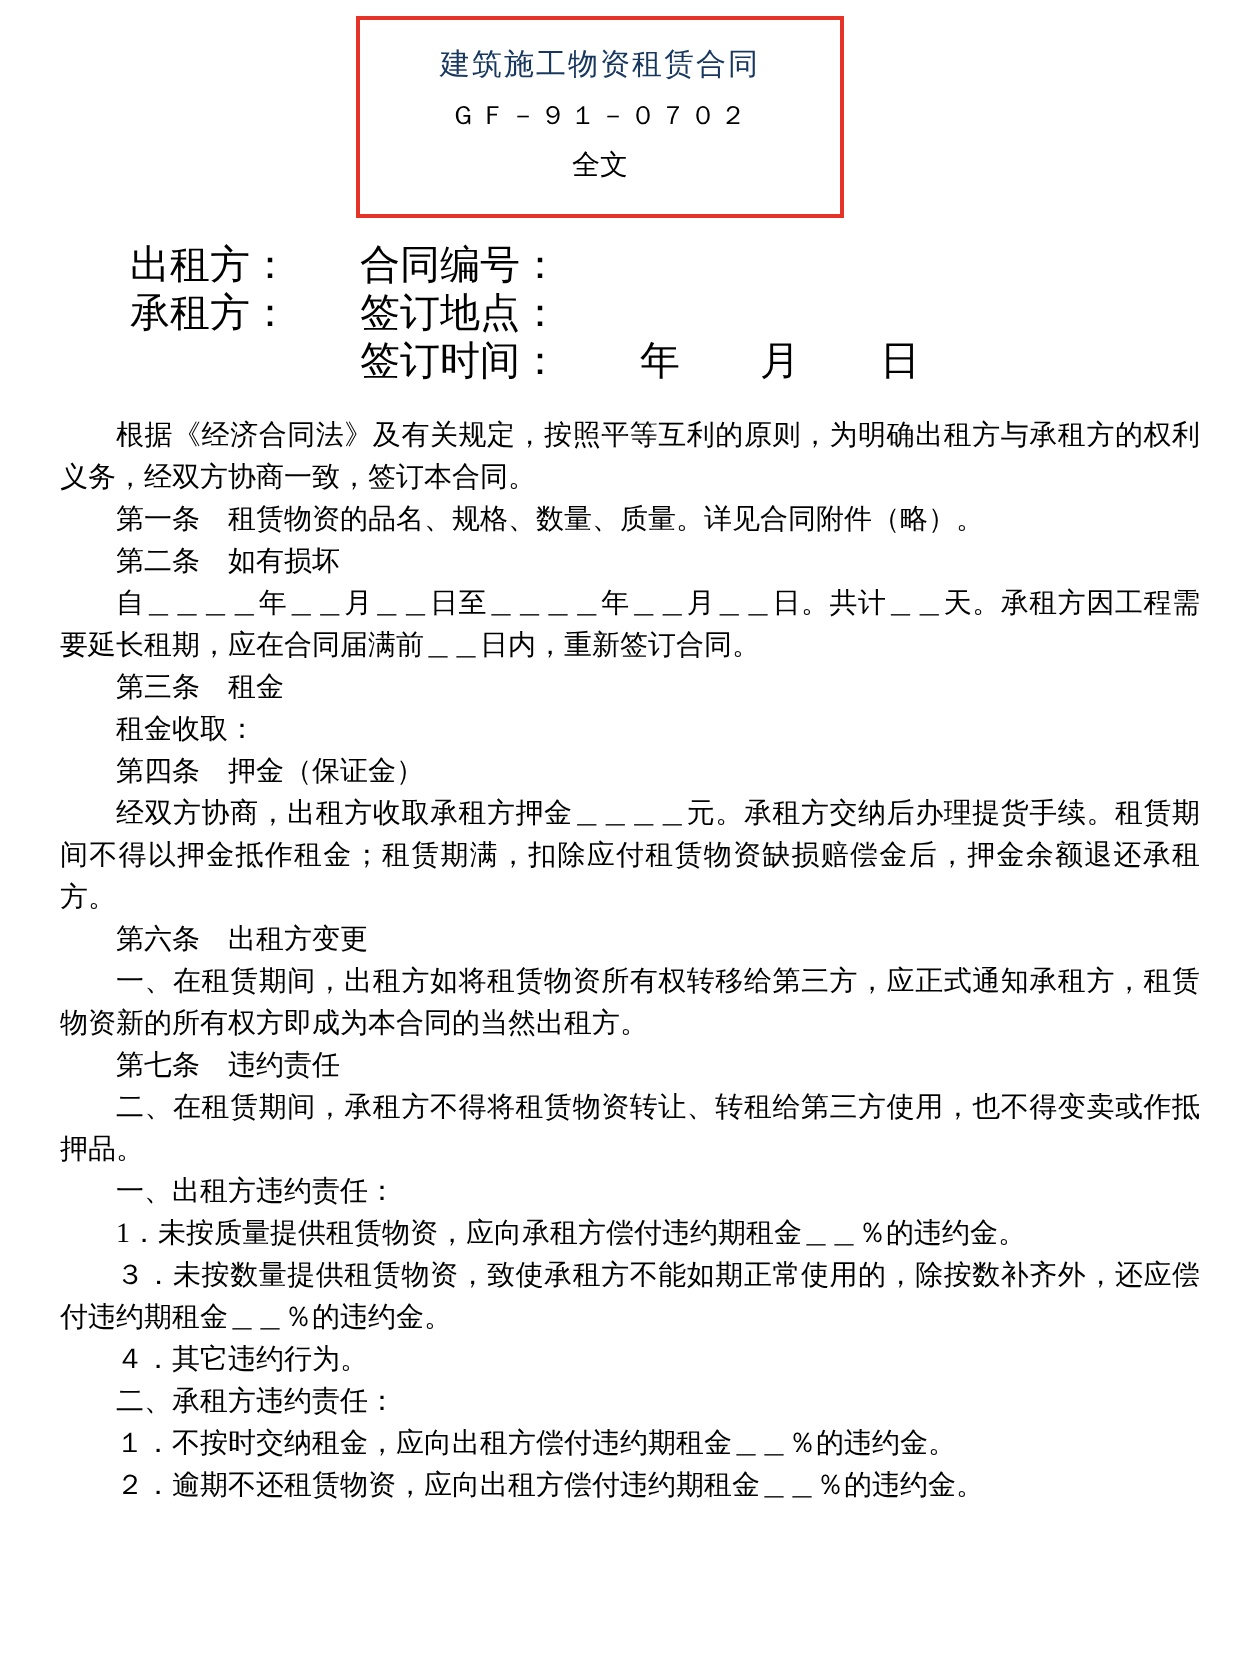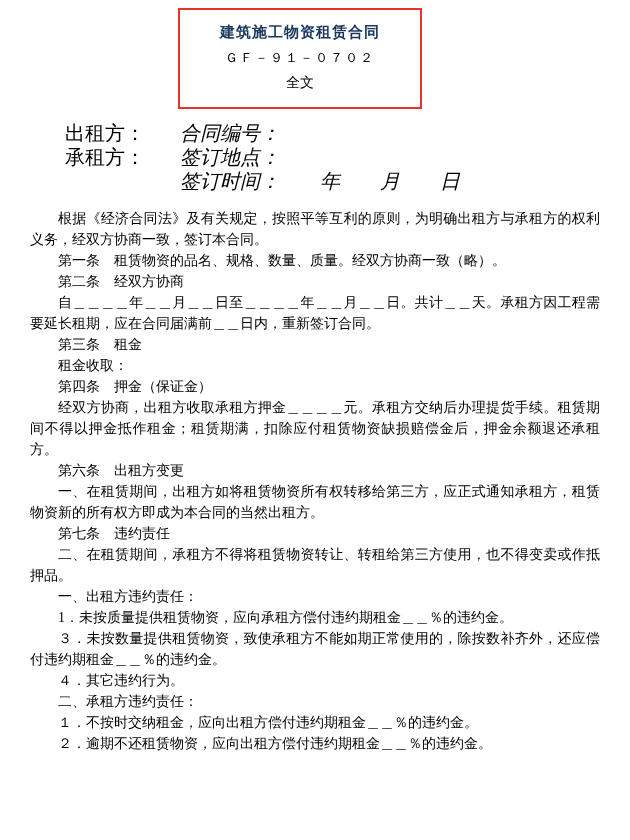--- a/index.html
+++ b/index.html
@@ -14,21 +14,21 @@
 
   .title-box {
     width: 244px;
     margin-left: 148px;
     border: 2px solid #e53328;
     text-align: center;
     padding: 13px 6px 15px 6px;
   }
   .title-box .title {
     font-size: 15px;
-    font-weight: bold;
+    font-weight: normal;
     color: #17375e;
     letter-spacing: 1px;
   }
   .title-box .code {
     font-size: 13px;
     margin-top: 7px;
     letter-spacing: 2px;
   }
   .title-box .subtitle {
     font-size: 14px;
@@ -36,21 +36,21 @@
   }
 
   .meta {
     margin-top: 12px;
     padding-left: 35px;
     font-size: 20px;
     line-height: 24px;
   }
   .meta-row { display: flex; }
   .meta-left { width: 115px; }
-  .meta-right { flex: 1; font-style: italic; }
+  .meta-right { flex: 1; }
 
   .body {
     margin-top: 15px;
     font-size: 14px;
     line-height: 21px;
     text-align: justify;
   }
   .body p { text-indent: 2em; }
 </style>
 </head>
@@ -74,22 +74,22 @@
       <span class="meta-right">签订地点：</span>
     </div>
     <div class="meta-row">
       <span class="meta-left"></span>
       <span class="meta-right">签订时间：　　年　　月　　日</span>
     </div>
   </div>
 
   <div class="body">
     <p>根据《经济合同法》及有关规定，按照平等互利的原则，为明确出租方与承租方的权利义务，经双方协商一致，签订本合同。</p>
-    <p>第一条　租赁物资的品名、规格、数量、质量。经双方协商一致（略）。</p>
-    <p>第二条　经双方协商</p>
+    <p>第一条　租赁物资的品名、规格、数量、质量。详见合同附件（略）。</p>
+    <p>第二条　如有损坏</p>
     <p>自＿＿＿＿年＿＿月＿＿日至＿＿＿＿年＿＿月＿＿日。共计＿＿天。承租方因工程需要延长租期，应在合同届满前＿＿日内，重新签订合同。</p>
     <p>第三条　租金</p>
     <p>租金收取：</p>
     <p>第四条　押金（保证金）</p>
     <p>经双方协商，出租方收取承租方押金＿＿＿＿元。承租方交纳后办理提货手续。租赁期间不得以押金抵作租金；租赁期满，扣除应付租赁物资缺损赔偿金后，押金余额退还承租方。</p>
     <p>第六条　出租方变更</p>
     <p>一、在租赁期间，出租方如将租赁物资所有权转移给第三方，应正式通知承租方，租赁物资新的所有权方即成为本合同的当然出租方。</p>
     <p>第七条　违约责任</p>
     <p>二、在租赁期间，承租方不得将租赁物资转让、转租给第三方使用，也不得变卖或作抵押品。</p>
     <p>一、出租方违约责任：</p>

